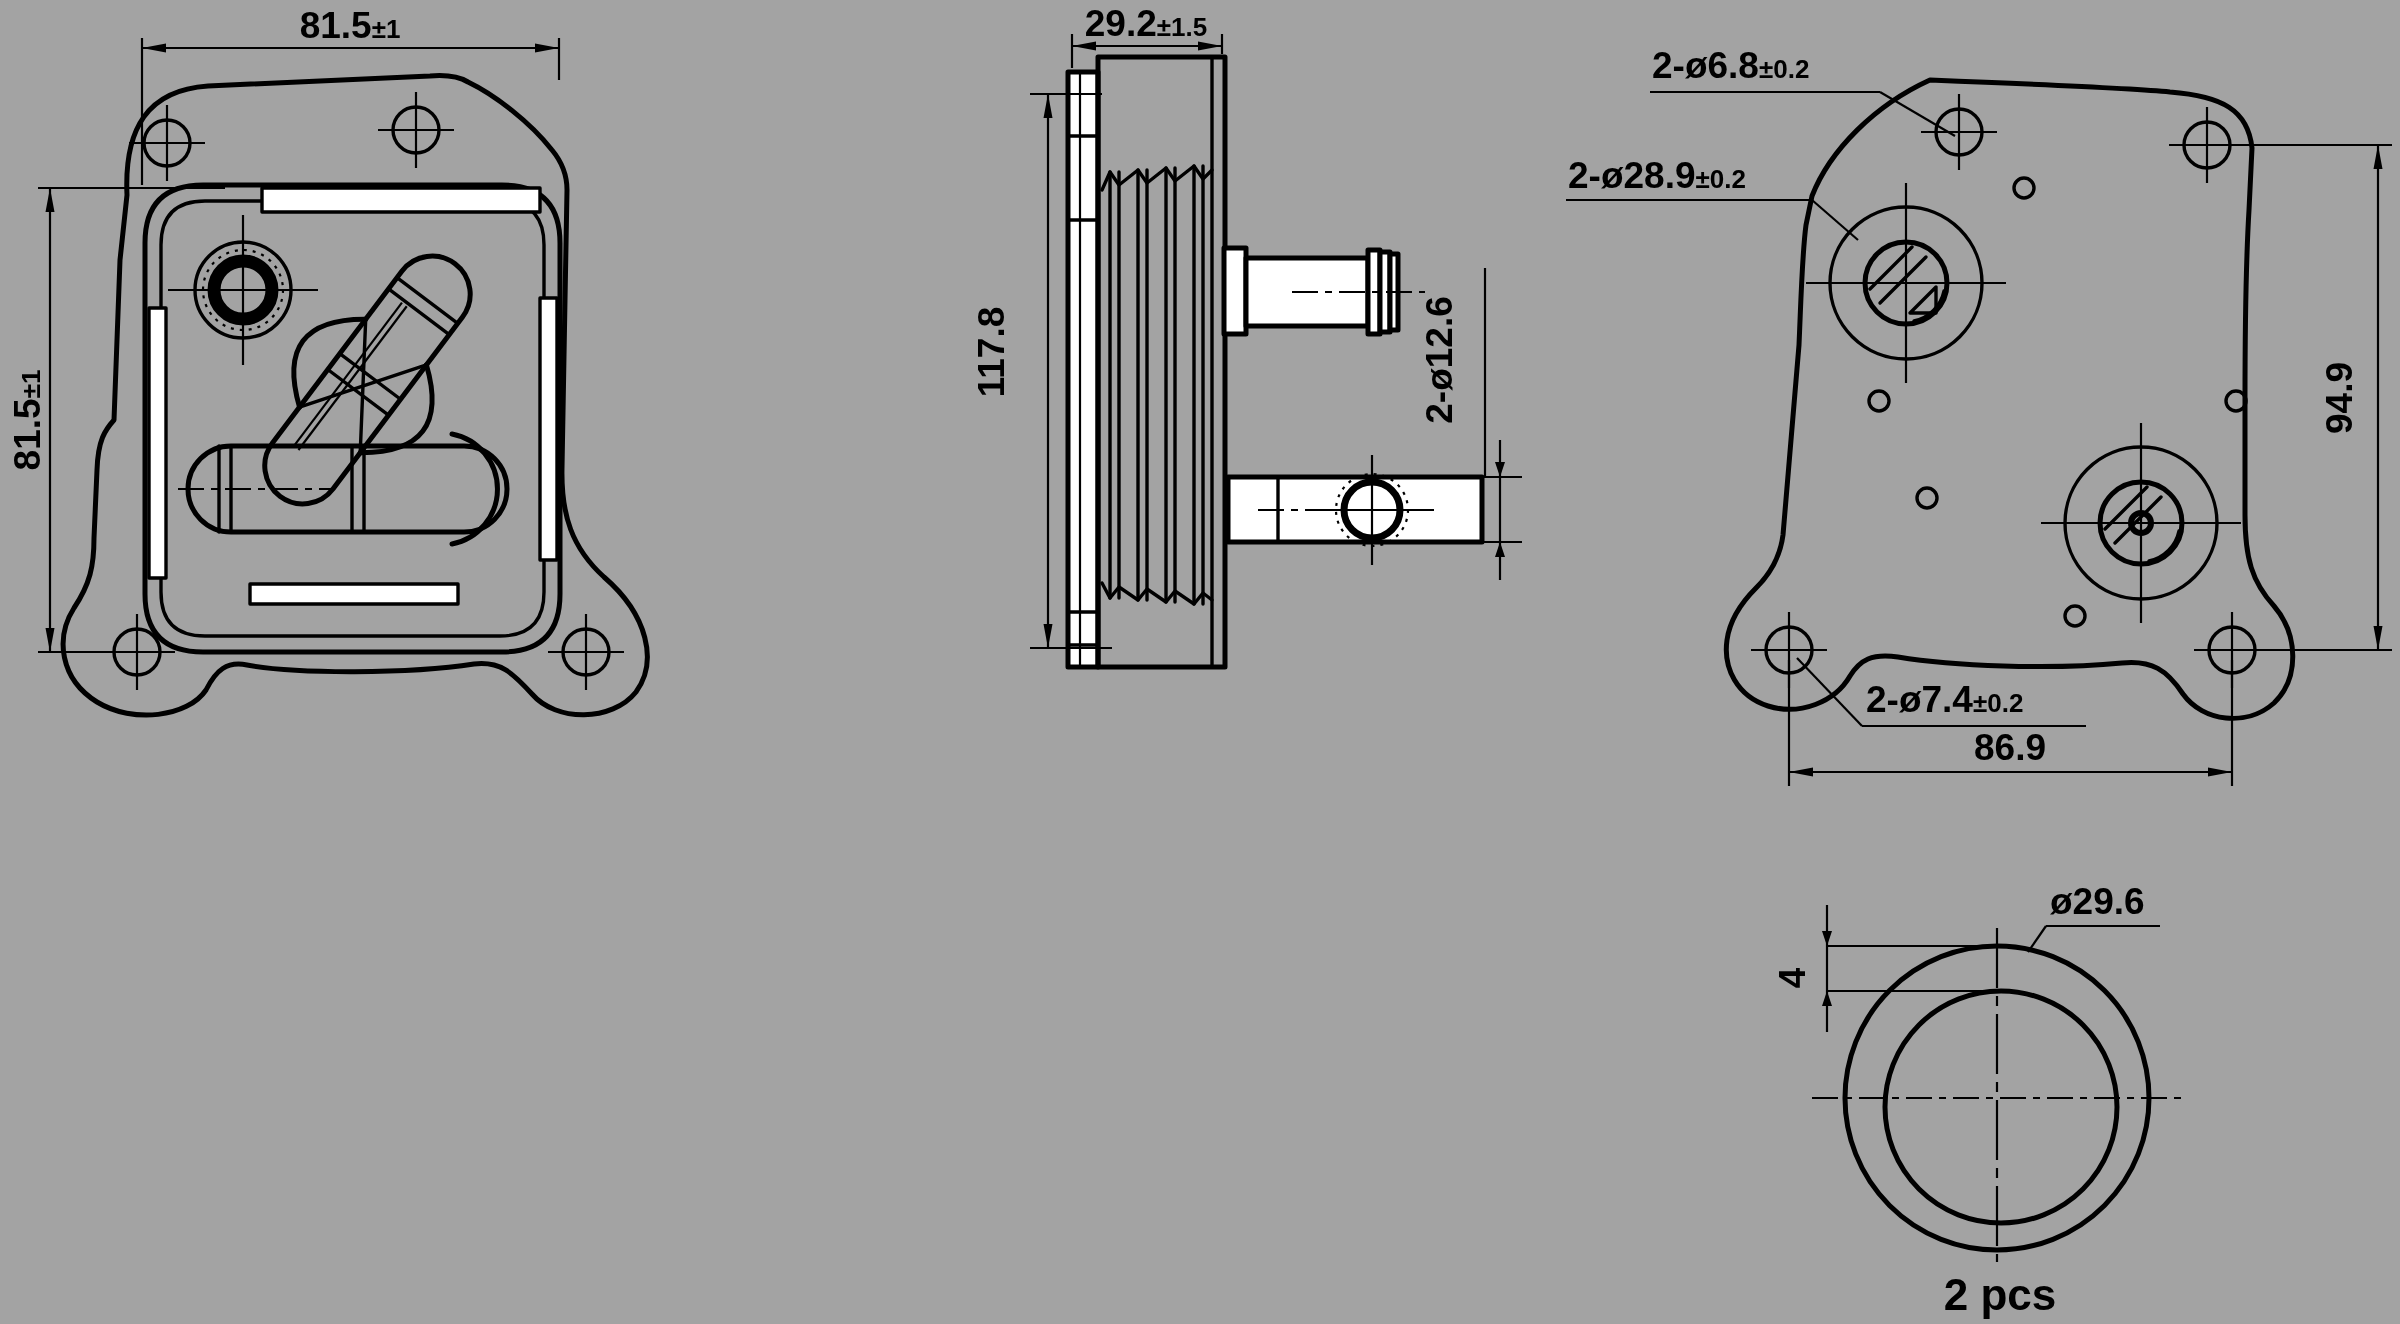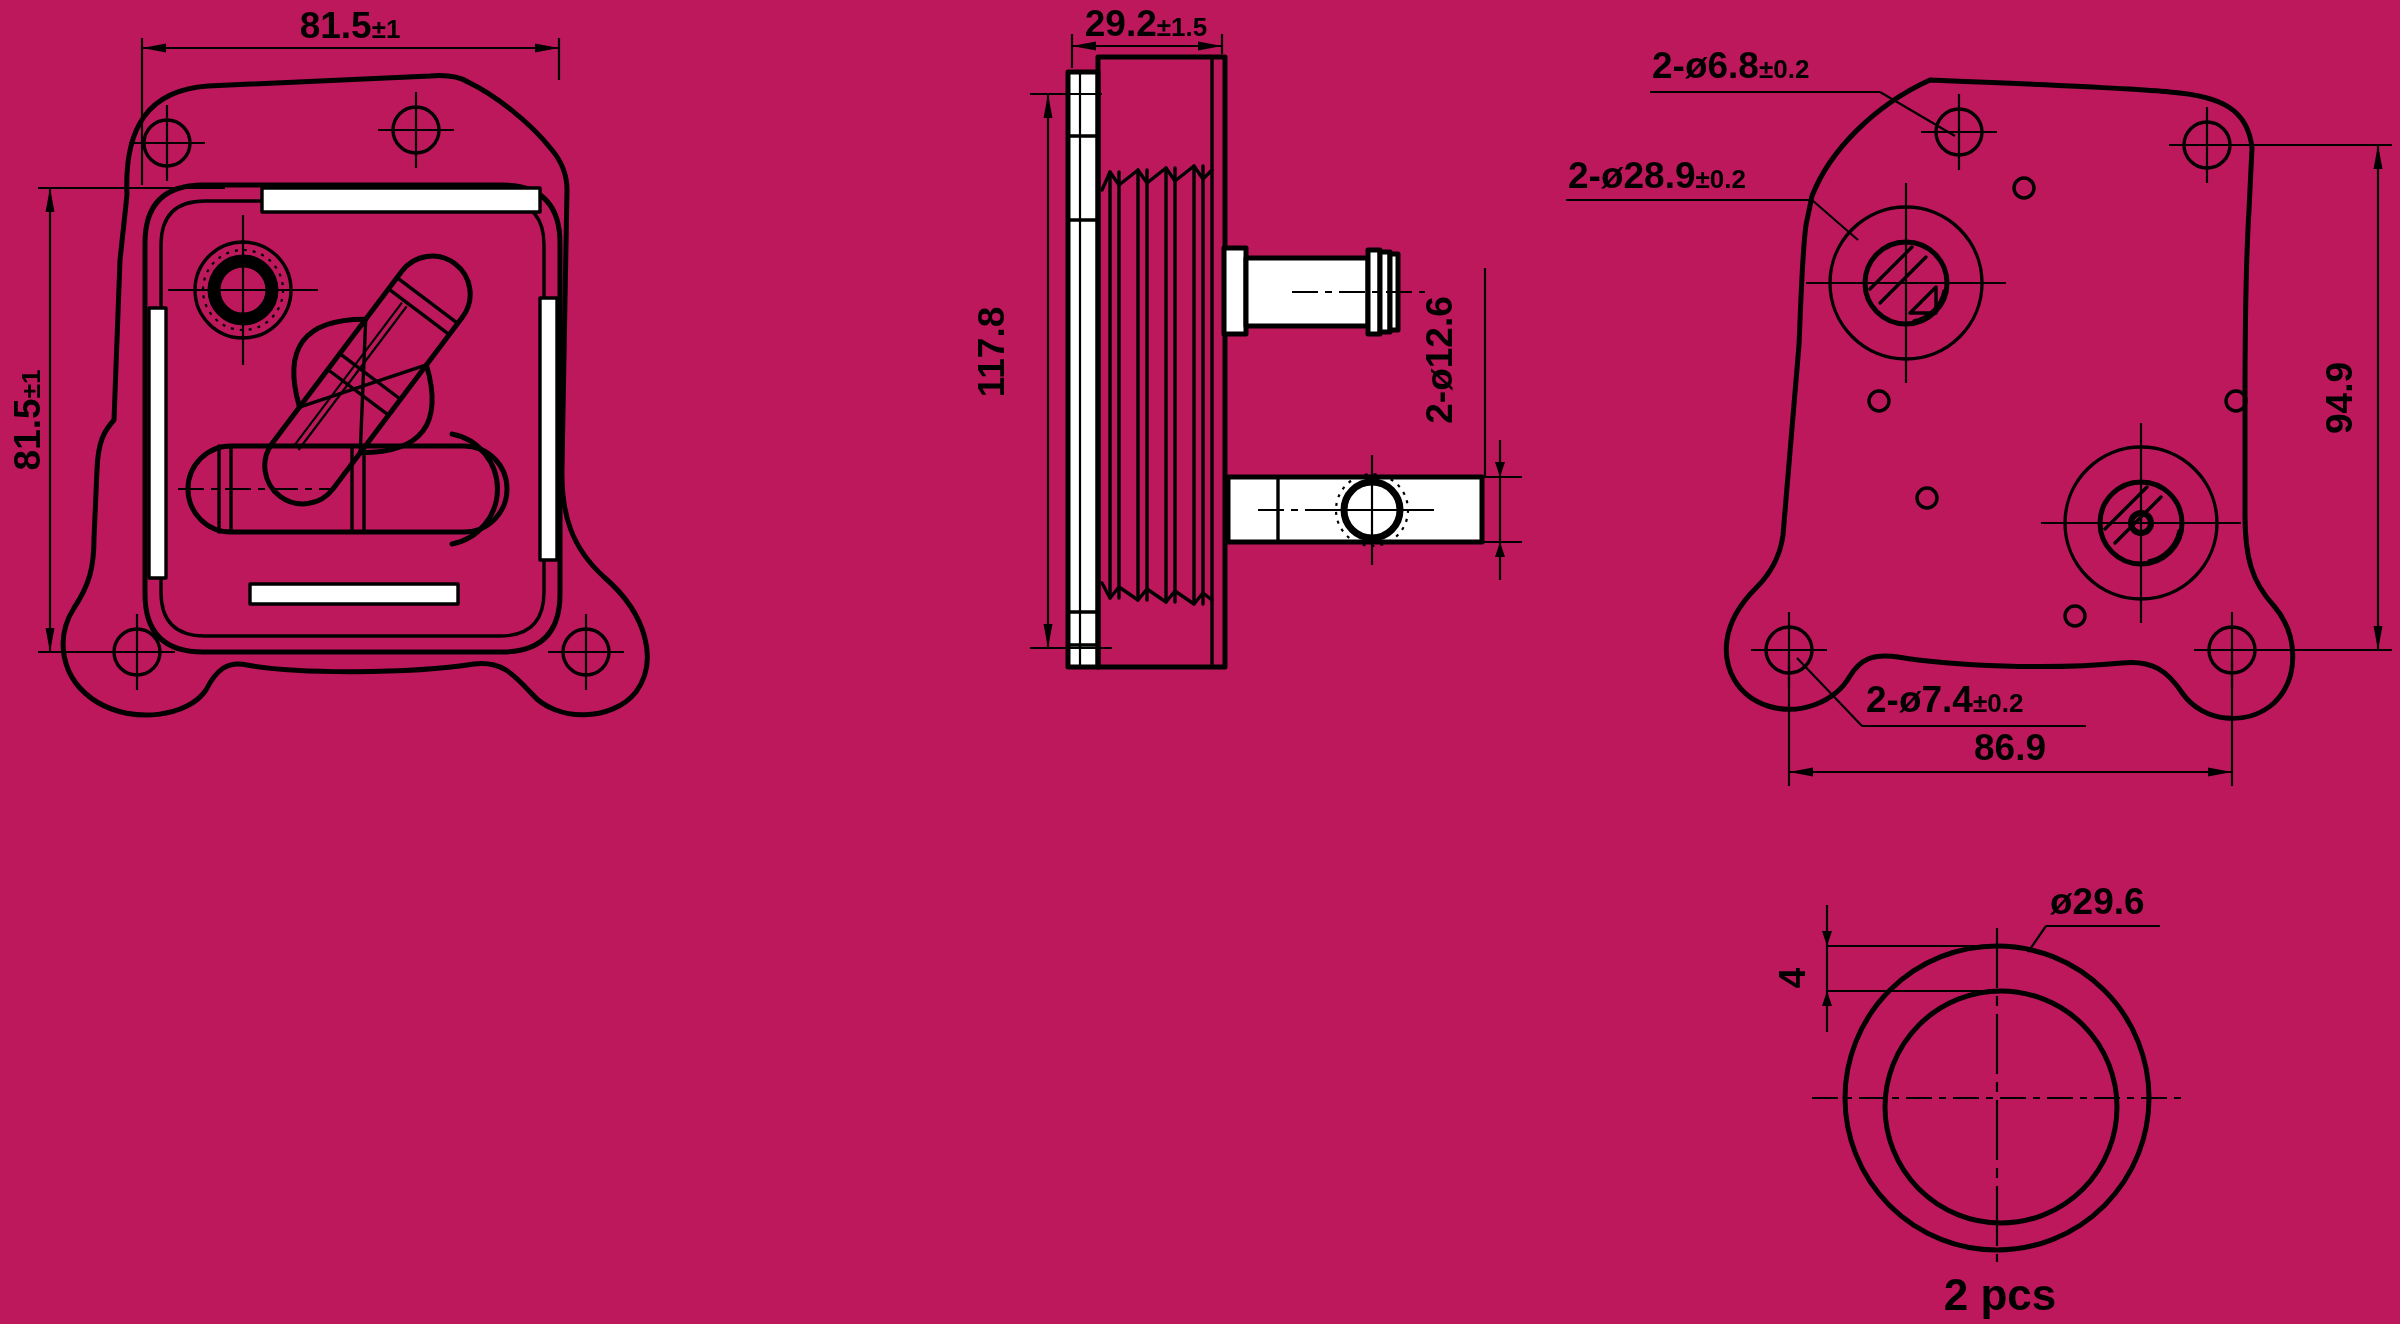--- a/index.html
+++ b/index.html
@@ -1,16 +1,16 @@
 <!DOCTYPE html>
 <html><head>
 <meta charset="utf-8">
 <style>
   html,body{margin:0;padding:0;background:#fff;}
-  #canvas{position:relative;width:2400px;height:1324px;background:#be185d;overflow:hidden;}
+  #canvas{position:relative;width:2400px;height:1324px;background:#a3a3a3;overflow:hidden;}
   svg{display:block;}
   .thick{stroke:#000;stroke-width:5;fill:none;stroke-linecap:round;stroke-linejoin:round;}
   .med{stroke:#000;stroke-width:3.4;fill:none;stroke-linecap:round;stroke-linejoin:round;}
   .thin{stroke:#000;stroke-width:2.2;fill:none;stroke-linecap:butt;}
   .dash{stroke-dasharray:26 7 7 7;}
   .dot{stroke-dasharray:3 6;}
   .whitefill{fill:#fff;}
   .blk{fill:#000;stroke:none;}
   .t{font-family:"Liberation Sans",sans-serif;font-weight:bold;fill:#000;}
   .big{font-size:37px;}

